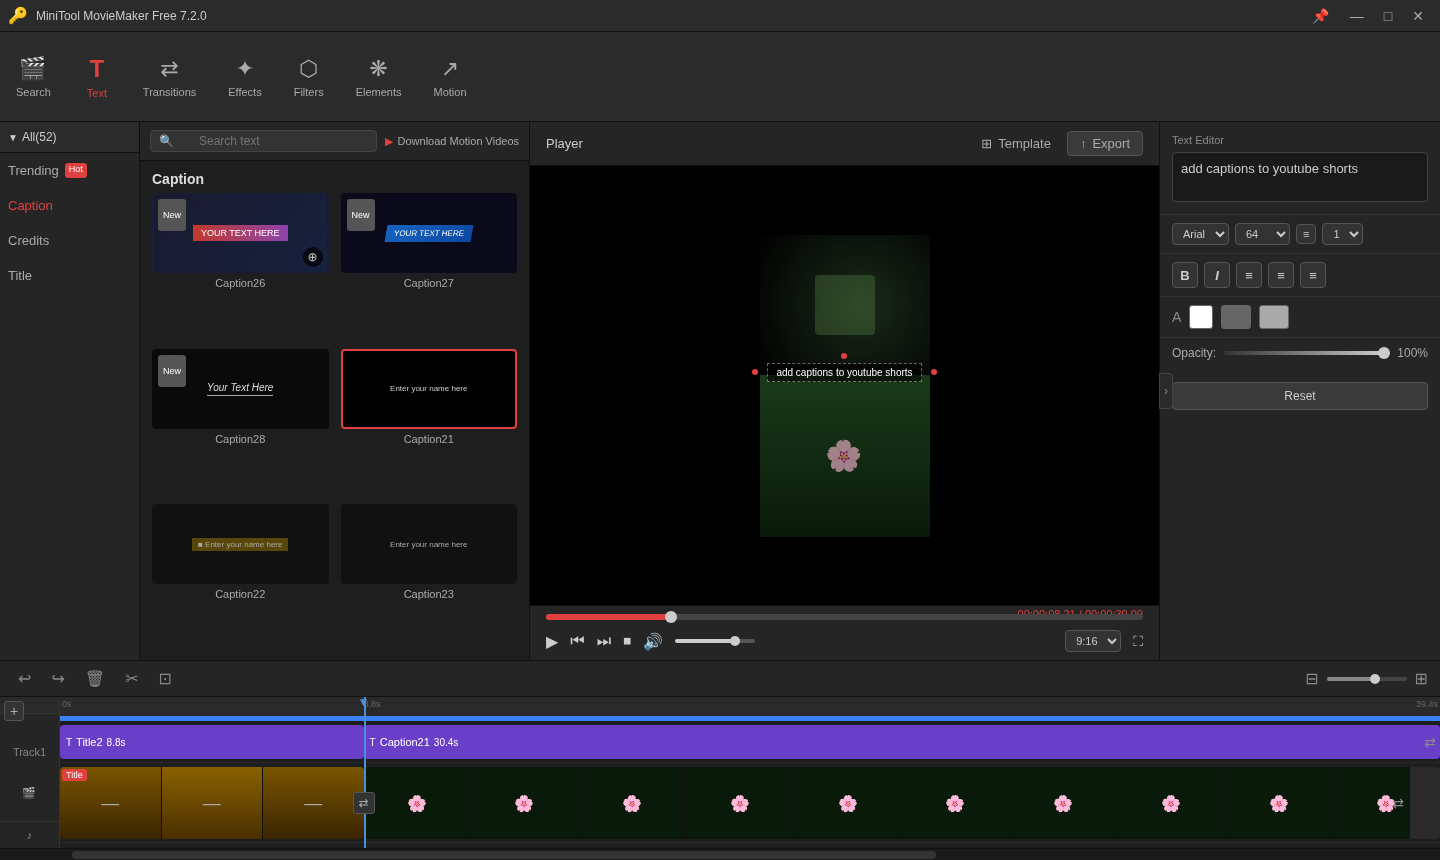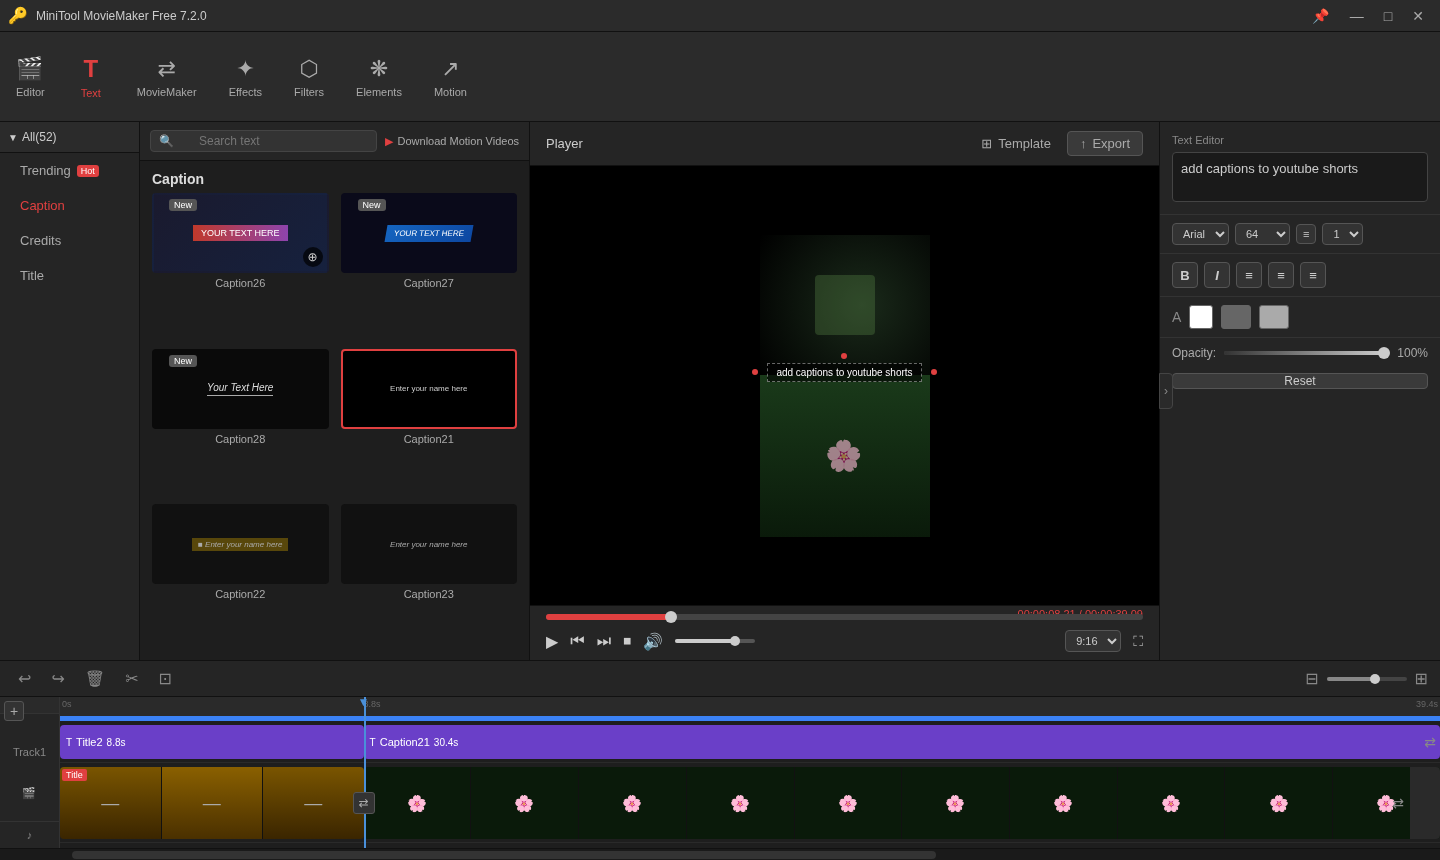--- a/index.html
+++ b/index.html
@@ -21,49 +21,49 @@
     .toolbar-item .label { font-size: 11px; }
 
     
     .main-layout { display: flex; height: calc(860px - 32px - 90px - 200px); }
 
     
     .left-panel { width: 140px; background: #252525; border-right: 1px solid #111; display: flex; flex-direction: column; }
     .panel-header { padding: 8px; background: #2b2b2b; border-bottom: 1px solid #111; display: flex; align-items: center; gap: 4px; cursor: pointer; }
     .panel-header-arrow { color: #ccc; font-size: 10px; }
     .panel-header-text { font-size: 12px; color: #ccc; }
-    .left-nav-item { padding: 10px 20px; cursor: pointer; color: #aaa; font-size: 13px; display: flex; align-items: center; gap: 6px; }
+    .left-nav-item { padding: 10px 8px; cursor: pointer; color: #aaa; font-size: 13px; display: flex; gap: 6px; }
     .left-nav-item.active { color: #e04040; }
     .hot-badge { background: #e04040; color: #fff; font-size: 9px; padding: 1px 4px; border-radius: 3px; }
 
     
     .content-panel { width: 390px; background: #1e1e1e; border-right: 1px solid #111; display: flex; flex-direction: column; }
     .content-toolbar { padding: 8px 10px; display: flex; align-items: center; gap: 8px; border-bottom: 1px solid #111; background: #252525; }
     .search-box { display: flex; align-items: center; background: #333; border: 1px solid #444; border-radius: 4px; padding: 3px 8px; gap: 6px; flex: 1; }
     .search-box input { background: none; border: none; color: #ccc; font-size: 12px; outline: none; width: 100%; margin-left: 19px; }
     .download-btn { display: flex; align-items: center; gap: 4px; color: #aaa; cursor: pointer; white-space: nowrap; font-size: 11px; }
     .content-section-title { padding: 10px 12px 6px; font-size: 14px; font-weight: bold; color: #ddd; }
     .caption-grid { display: grid; grid-template-columns: 1fr 1fr; gap: 12px; padding: 0 12px 12px; overflow-y: auto; flex: 1; }
     .caption-card { cursor: pointer; display: flex; flex-direction: column; gap: 4px; }
     .caption-thumb { width: 100%; height: 80px; background: #111; border-radius: 4px; position: relative; overflow: hidden; display: flex; align-items: center; justify-content: center; border: 2px solid transparent; }
     .caption-thumb.selected { border-color: #e04040; }
-    .caption-badge-new { position: absolute; top: 4px; left: 15px; background: #555; color: #fff; font-size: 9px; padding: 1px 5px; border-radius: 3px; }
+    .caption-badge-new { position: absolute; top: 4px; left: 4px; background: #555; color: #fff; font-size: 9px; padding: 11px 5px; border-radius: 3px; }
     .caption-badge-add { position: absolute; bottom: 4px; right: 4px; background: rgba(0,0,0,0.7); color: #ccc; width: 20px; height: 20px; border-radius: 50%; display: flex; align-items: center; justify-content: center; font-size: 12px; }
     .caption-label { text-align: center; font-size: 11px; color: #aaa; }
 
     
     .cap26 { background: linear-gradient(135deg, #1a1a2e, #16213e); }
     .cap26-text { background: linear-gradient(90deg, #c0392b, #8e44ad); padding: 3px 8px; font-size: 9px; color: #fff; white-space: nowrap; }
     .cap27 { background: #0a0a1a; }
     .cap27-inner { background: linear-gradient(135deg, #1565c0, #0d47a1); padding: 4px 8px; font-size: 8px; color: #fff; transform: skewX(-10deg); }
     .cap28 { background: #0a0a0a; }
     .cap28-text { font-size: 10px; color: #ddd; font-style: italic; border-bottom: 1px solid #aaa; padding-bottom: 2px; }
     .cap21 { background: #000; border: 2px solid #e04040 !important; }
     .cap21-text { font-size: 8px; color: #ccc; }
-    .cap-generic { background: #111; font-style: italic; }
+    .cap-generic { background: #111; }
     .cap-generic-text { font-size: 8px; color: #aaa; }
 
     
     .player-area { flex: 1; background: #1a1a1a; display: flex; flex-direction: column; border-right: 1px solid #111; }
     .player-header { display: flex; align-items: center; justify-content: space-between; padding: 0 16px; height: 44px; background: #252525; border-bottom: 1px solid #111; }
     .player-title { color: #ccc; font-size: 13px; }
     .player-actions { display: flex; align-items: center; gap: 16px; }
     .player-btn { display: flex; align-items: center; gap: 6px; color: #aaa; cursor: pointer; font-size: 13px; }
     .player-btn.primary { background: #3a3a3a; border: 1px solid #555; padding: 4px 12px; border-radius: 4px; }
     .player-content { flex: 1; display: flex; align-items: center; justify-content: center; position: relative; background: #000; }
@@ -94,21 +94,21 @@
     .list-btn { background: #333; border: 1px solid #555; color: #ccc; padding: 3px 6px; border-radius: 4px; font-size: 11px; cursor: pointer; }
     .format-btn { background: #333; border: 1px solid #555; color: #ccc; width: 26px; height: 26px; border-radius: 4px; cursor: pointer; display: flex; align-items: center; justify-content: center; font-size: 13px; font-weight: bold; }
     .color-row { display: flex; align-items: center; gap: 8px; padding: 8px 12px; border-bottom: 1px solid #333; }
     .color-swatch { width: 24px; height: 24px; border-radius: 3px; cursor: pointer; border: 1px solid #666; }
     .opacity-row { display: flex; align-items: center; gap: 8px; padding: 8px 12px; }
     .opacity-label { font-size: 12px; color: #aaa; text-align: center; }
     .opacity-slider { flex: 1; height: 4px; background: #444; border-radius: 2px; position: relative; cursor: pointer; }
     .opacity-fill { height: 100%; background: linear-gradient(90deg, #333, #ccc); border-radius: 2px; }
     .opacity-handle { width: 12px; height: 12px; background: #ccc; border-radius: 50%; position: absolute; top: -4px; cursor: pointer; }
     .opacity-value { font-size: 12px; color: #aaa; min-width: 36px; text-align: right; }
-    .reset-btn { margin: 5px 12px; background: #3a3a3a; border: 1px solid #555; color: #ccc; padding: 0 16px; border-radius: 4px; cursor: pointer; font-size: 12px; display: block; }
+    .reset-btn { margin: 14px 12px; background: #3a3a3a; border: 1px solid #555; color: #ccc; padding: 6px 16px; border-radius: 4px; cursor: pointer; font-size: 12px; display: block; }
 
     
     .bottom-area { height: 200px; background: #1e1e1e; border-top: 1px solid #111; display: flex; flex-direction: column; }
     .timeline-toolbar { height: 36px; background: #252525; border-bottom: 1px solid #111; display: flex; align-items: center; padding: 0 12px; gap: 8px; justify-content: space-between; }
     .timeline-tools-left { display: flex; gap: 8px; }
     .timeline-tools-right { display: flex; align-items: center; gap: 8px; }
     .tl-btn { background: none; border: none; color: #888; cursor: pointer; font-size: 16px; padding: 2px 6px; border-radius: 3px; }
     .zoom-slider { width: 80px; height: 4px; background: #444; border-radius: 2px; position: relative; cursor: pointer; }
     .zoom-fill { height: 100%; background: #888; border-radius: 2px; }
     .zoom-handle { width: 10px; height: 10px; background: #ccc; border-radius: 50%; position: absolute; top: -3px; cursor: pointer; }
@@ -149,29 +149,29 @@
     <button class="title-bar-btn">📌</button>
     <button class="title-bar-btn">—</button>
     <button class="title-bar-btn">□</button>
     <button class="title-bar-btn">✕</button>
   </div>
 </div>
 
 <div class="top-toolbar">
   <div class="toolbar-item">
     <span class="icon">🎬</span>
-    <span class="label">Editor</span>
+    <span class="label">Search</span>
   </div>
   <div class="toolbar-item active">
     <span class="icon" style="font-size:24px;font-weight:bold;color:#e04040;">T</span>
     <span class="label" style="color:#e04040;">Text</span>
   </div>
   <div class="toolbar-item">
     <span class="icon">⇄</span>
-    <span class="label">MovieMaker</span>
+    <span class="label">Transitions</span>
   </div>
   <div class="toolbar-item">
     <span class="icon">✦</span>
     <span class="label">Effects</span>
   </div>
   <div class="toolbar-item">
     <span class="icon">⬡</span>
     <span class="label">Filters</span>
   </div>
   <div class="toolbar-item">

